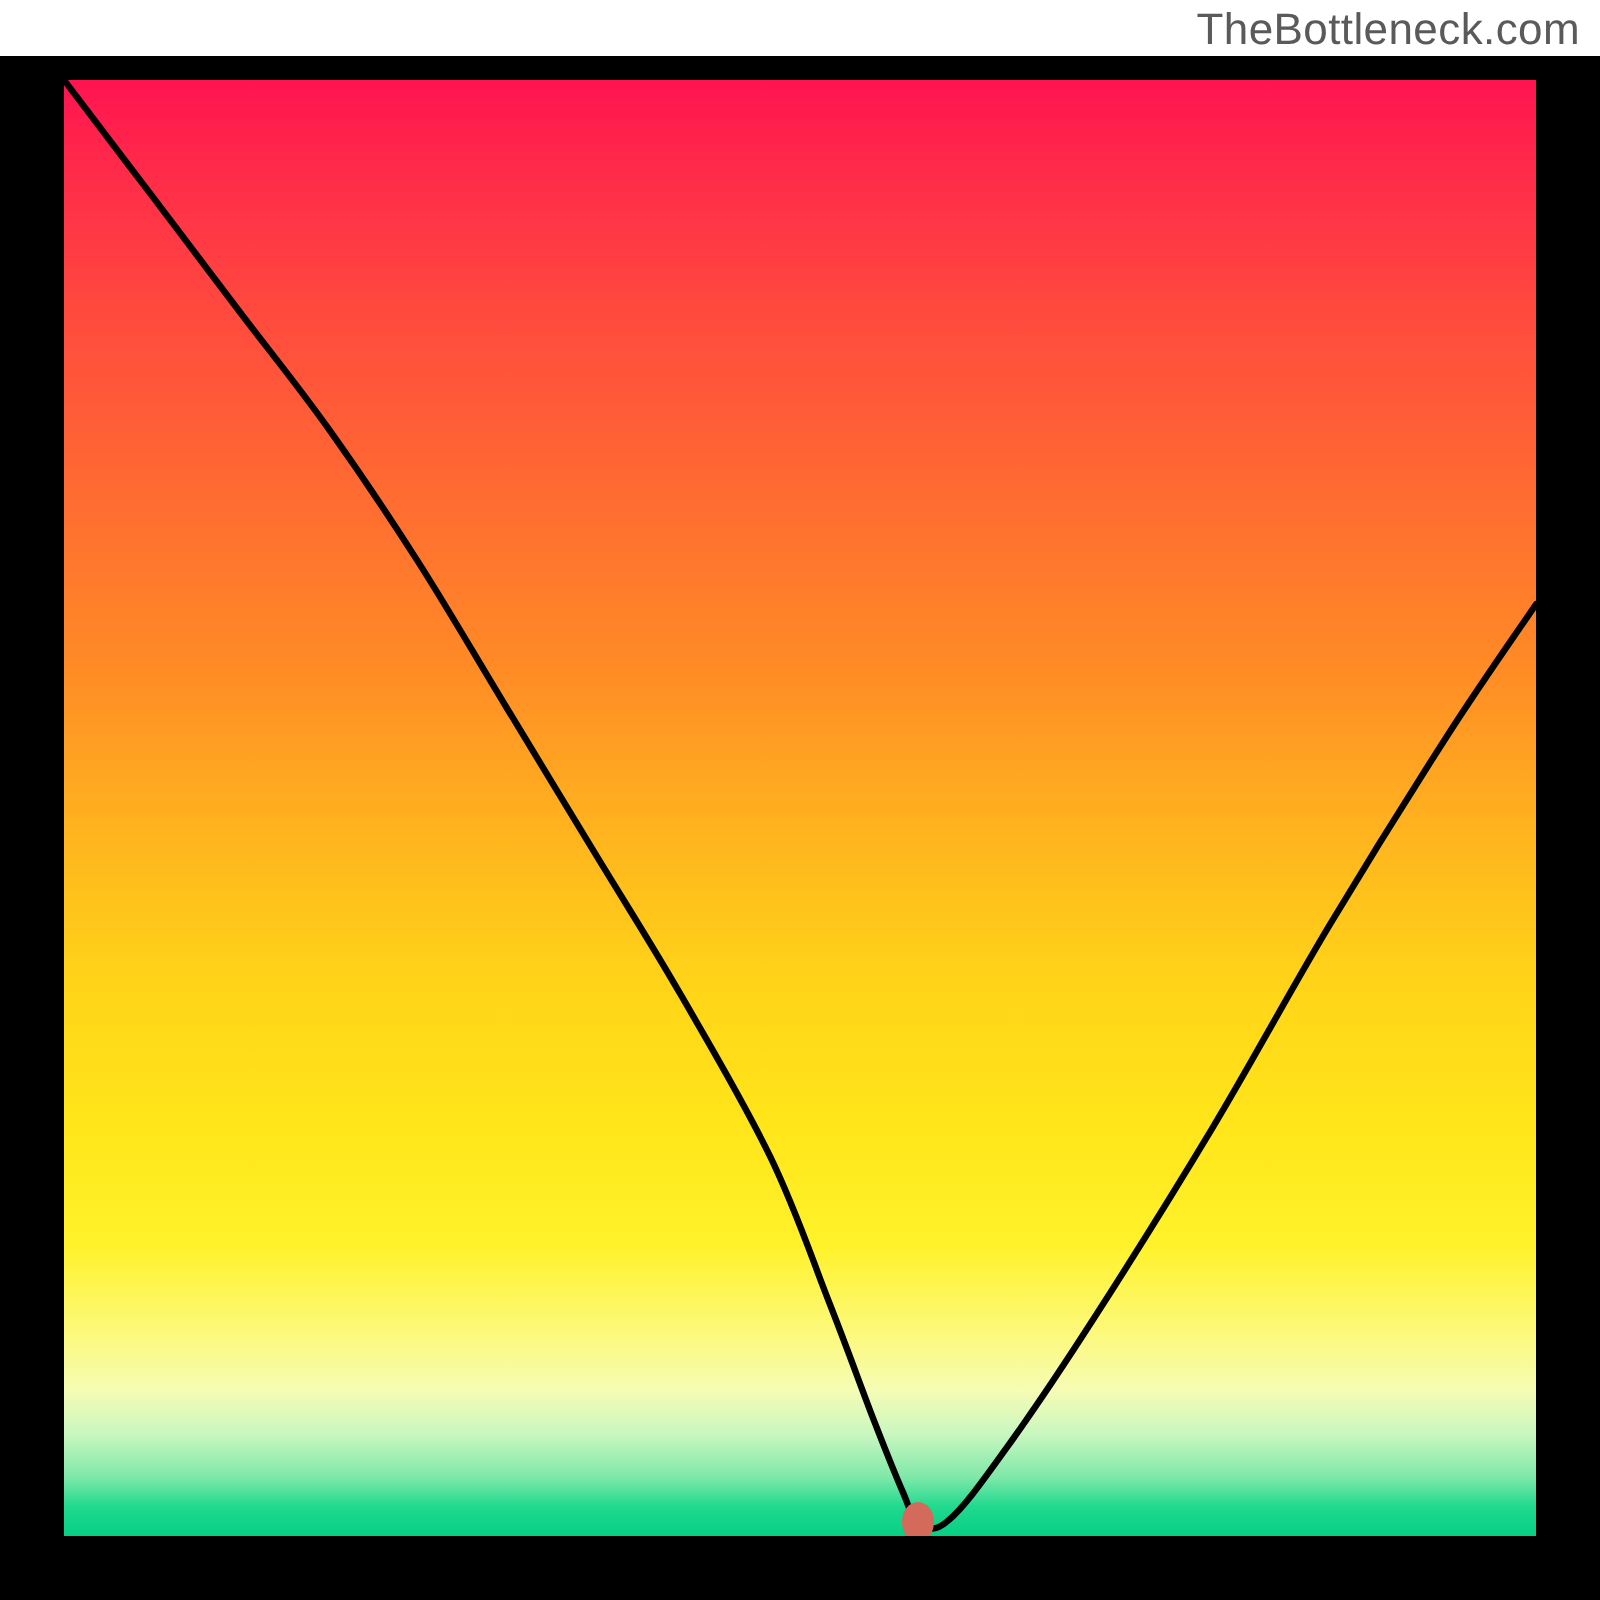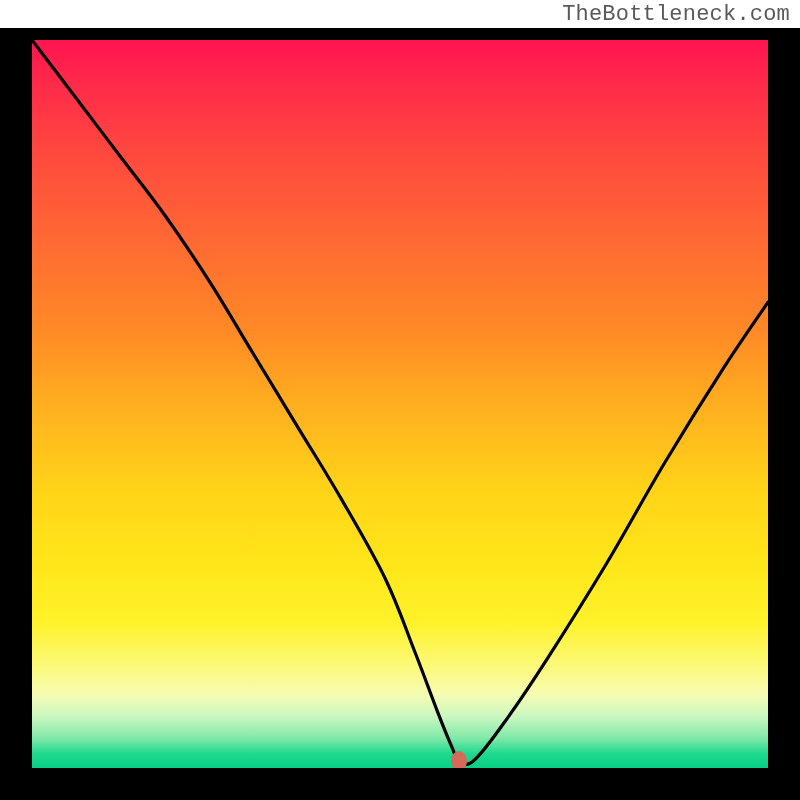--- a/index.html
+++ b/index.html
@@ -8,21 +8,20 @@
     width: 800px;
     height: 800px;
     background: #ffffff;
     font-family: Arial, Helvetica, sans-serif;
   }
   .frame {
     position: relative;
     width: 800px;
     height: 800px;
     box-sizing: border-box;
-    font-family: Liberation Mono, monospace;
   }
   .watermark {
     position: absolute;
     top: 2px;
     right: 10px;
     font-size: 22px;
     font-weight: 500;
     color: #5a5a5a;
     letter-spacing: 0.2px;
     z-index: 10;

